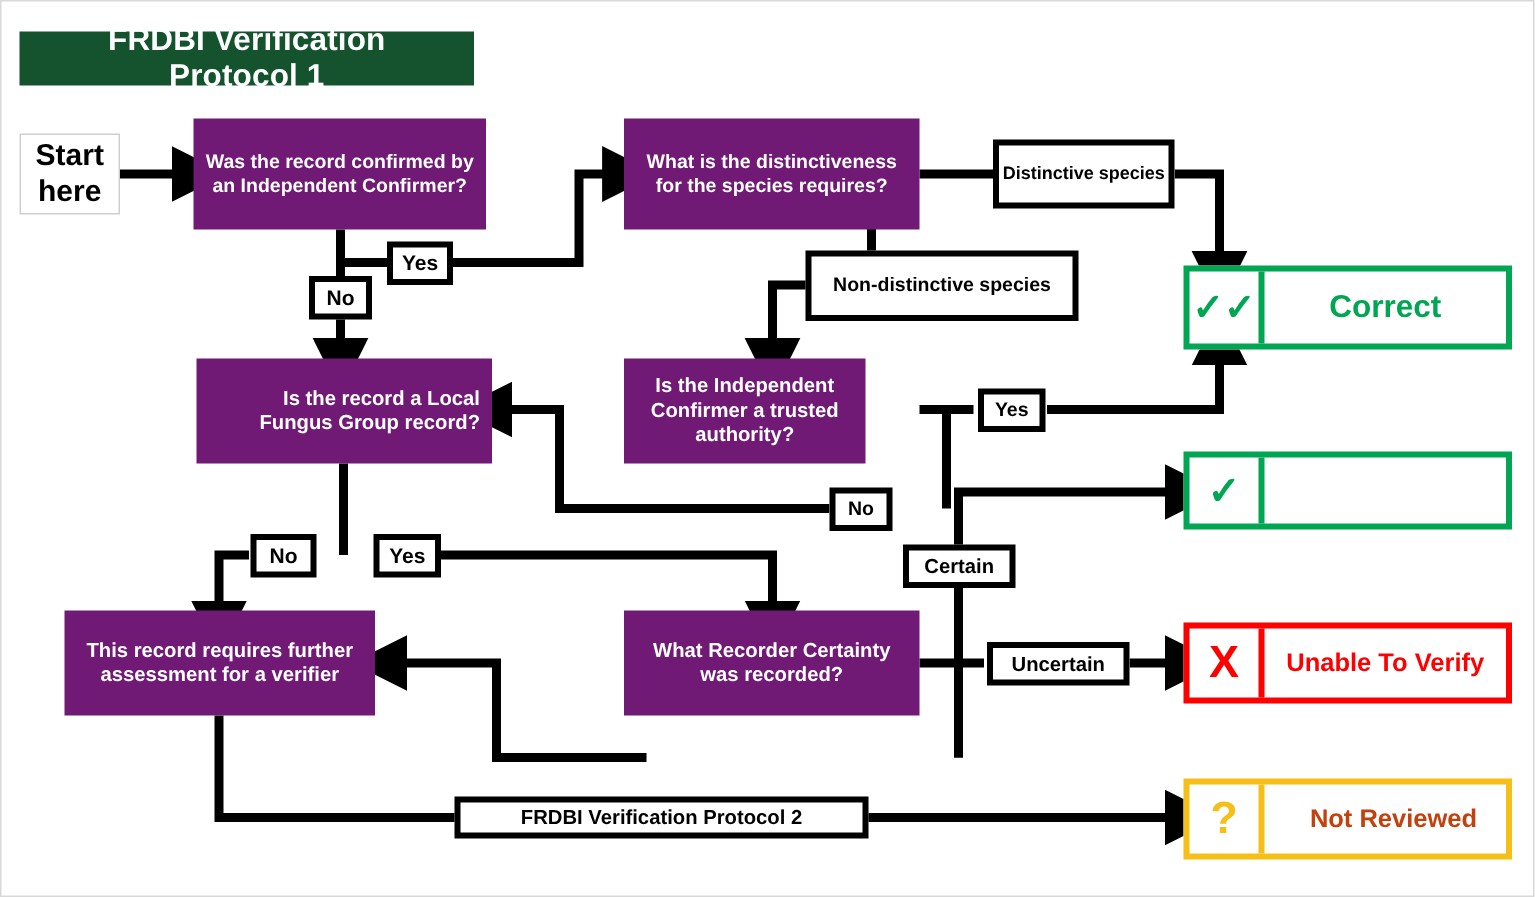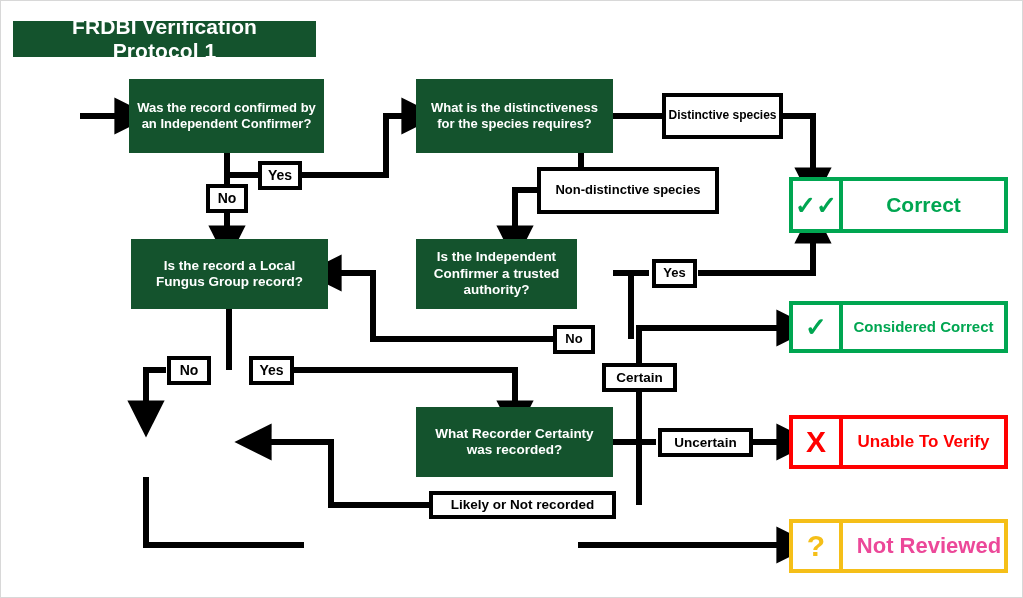--- a/index.html
+++ b/index.html
@@ -7,21 +7,21 @@
   #canvas{
     position:relative;
     width:1023px;height:598px;
     background:#ffffff;
     overflow:hidden;
     box-sizing:border-box;
     border:1px solid #d8d8d8;
   }
   #wires{position:absolute;left:0;top:0;width:1023px;height:598px;}
   .node{position:absolute;box-sizing:border-box;display:flex;align-items:center;justify-content:center;text-align:center;}
-  .proc{background:#14532d;color:#fff;font-weight:bold;line-height:1.22;}
+  .proc{background:#701a75;color:#fff;font-weight:bold;line-height:1.22;}
   .lbl{background:#fff;color:#000;border:4px solid #000;font-weight:bold;line-height:1.15;}
   .startbox{background:#fff;color:#000;border:1px solid #cfcfcf;font-weight:bold;line-height:1.2;font-size:20px;}
   .title{background:#14532d;color:#fff;font-weight:bold;font-size:21px;padding:0 14px;justify-content:flex-start;letter-spacing:.1px;}
   .outcome{position:absolute;box-sizing:border-box;display:flex;background:#fff;}
   .outcome .oi{box-sizing:border-box;display:flex;align-items:center;justify-content:center;font-weight:bold;}
   .outcome .ot{box-sizing:border-box;flex:1;display:flex;align-items:center;justify-content:center;text-align:center;font-weight:bold;line-height:1.2;}
 </style>
 </head>
 <body>
 
@@ -72,31 +72,34 @@
       <path d="M638,476 L638,504"></path>
       <path d="M430,504 L330,504 L330,441 L264,441" marker-end="url(#ah)"></path>
 
       <path d="M145,476 L145,544 L303,544"></path>
       <path d="M577,544 L782,544" marker-end="url(#ah)"></path>
     </g>
   </svg>
 
   <div class="node title" style="left:12px;top:20px;width:303px;height:36px;">FRDBI Verification Protocol 1</div>
 
+  <div class="node startbox" style="left:12px;top:88px;width:67px;height:54px;white-space:pre-line;">Start
+here</div>
 
   <div class="node proc" style="left:128px;top:78px;width:195px;height:74px;font-size:13px;padding:0 8px;">Was the record confirmed by an Independent Confirmer?</div>
 
   <div class="node proc" style="left:415px;top:78px;width:197px;height:74px;font-size:13px;padding:0 10px;">What is the distinctiveness for the species requires?</div>
 
-  <div class="node proc" style="left:130px;top:238px;width:197px;height:70px;font-size:13.5px;padding:0 8px;">Is the record a Local Fungus Group record?</div>
+  <div class="node proc" style="left:130px;top:238px;width:197px;height:70px;font-size:13.5px;padding:0 8px;text-align:right;">Is the record a Local Fungus Group record?</div>
 
   <div class="node proc" style="left:415px;top:238px;width:161px;height:70px;font-size:13.5px;padding:0 16px;">Is the Independent Confirmer a trusted authority?</div>
 
   <div class="node proc" style="left:415px;top:406px;width:197px;height:70px;font-size:13.5px;padding:0 8px;">What Recorder Certainty was recorded?</div>
 
+  <div class="node proc" style="left:42px;top:406px;width:207px;height:70px;font-size:13.5px;padding:0 10px;">This record requires further assessment for a verifier</div>
 
   <div class="node lbl" style="left:257px;top:160px;width:44px;height:29px;font-size:14px;">Yes</div>
 
   <div class="node lbl" style="left:205px;top:183px;width:42px;height:29px;font-size:14px;">No</div>
 
   <div class="node lbl" style="left:661px;top:92px;width:121px;height:46px;font-size:12px;">Distinctive species</div>
 
   <div class="node lbl" style="left:536px;top:166px;width:182px;height:47px;font-size:13px;">Non-distinctive species</div>
 
   <div class="node lbl" style="left:651px;top:258px;width:45px;height:29px;font-size:13px;">Yes</div>
@@ -104,36 +107,35 @@
   <div class="node lbl" style="left:552px;top:324px;width:42px;height:29px;font-size:13px;">No</div>
 
   <div class="node lbl" style="left:166px;top:355px;width:44px;height:29px;font-size:14px;">No</div>
 
   <div class="node lbl" style="left:248px;top:355px;width:45px;height:29px;font-size:14px;">Yes</div>
 
   <div class="node lbl" style="left:601px;top:362px;width:75px;height:29px;font-size:13.5px;">Certain</div>
 
   <div class="node lbl" style="left:657px;top:427px;width:95px;height:29px;font-size:13.5px;">Uncertain</div>
 
-  <div class="node lbl" style="left:428px;top:490px;width:187px;height:28px;font-size:13.5px;">Likely  or Not recorded</div>
 
+  <div class="node lbl" style="left:302px;top:530px;width:276px;height:28px;font-size:13.5px;">FRDBI Verification Protocol 2</div>
 
   <div class="outcome" style="left: 788px; top: 176px; width: 219px; height: 56px; border: 4px solid rgb(0, 166, 81);">
     <div class="oi" style="width: 50px; font-size: 25px; color: rgb(0, 166, 81); border-right: 4px solid rgb(0, 166, 81);">✓✓</div>
     <div class="ot" style="font-size: 21px; color: rgb(0, 166, 81); border-radius: 11px;">Correct</div>
   </div>
 
   <div class="outcome" style="left: 788px; top: 300px; width: 219px; height: 52px; border: 4px solid rgb(0, 166, 81);">
     <div class="oi" style="width: 50px; font-size: 26px; color: rgb(0, 166, 81); border-right: 4px solid rgb(0, 166, 81);">✓</div>
-    <div class="ot" style="font-size: 15px; color: rgb(0, 166, 81);">Considered Correct</div>
   </div>
 
   <div class="outcome" style="left: 788px; top: 414px; width: 219px; height: 54px; border: 4px solid rgb(255, 0, 0);">
     <div class="oi" style="width: 50px; font-size: 30px; color: rgb(255, 0, 0); border-right: 4px solid rgb(255, 0, 0);">X</div>
     <div class="ot" style="font-size: 17px; color: rgb(255, 0, 0);">Unable To Verify</div>
   </div>
 
   <div class="outcome" style="left: 788px; top: 518px; width: 219px; height: 54px; border: 4px solid rgb(245, 191, 24);">
     <div class="oi" style="width: 50px; font-size: 30px; color: rgb(245, 191, 24); border-right: 4px solid rgb(245, 191, 24);">?</div>
-    <div class="ot" style="font-size: 22px; color: #ec4899; margin-left: 11px;">Not Reviewed</div>
+    <div class="ot" style="font-size: 17px; color: #c2410c; margin-left: 11px;">Not Reviewed</div>
   </div>
 
 </div>
 
 </body></html>

